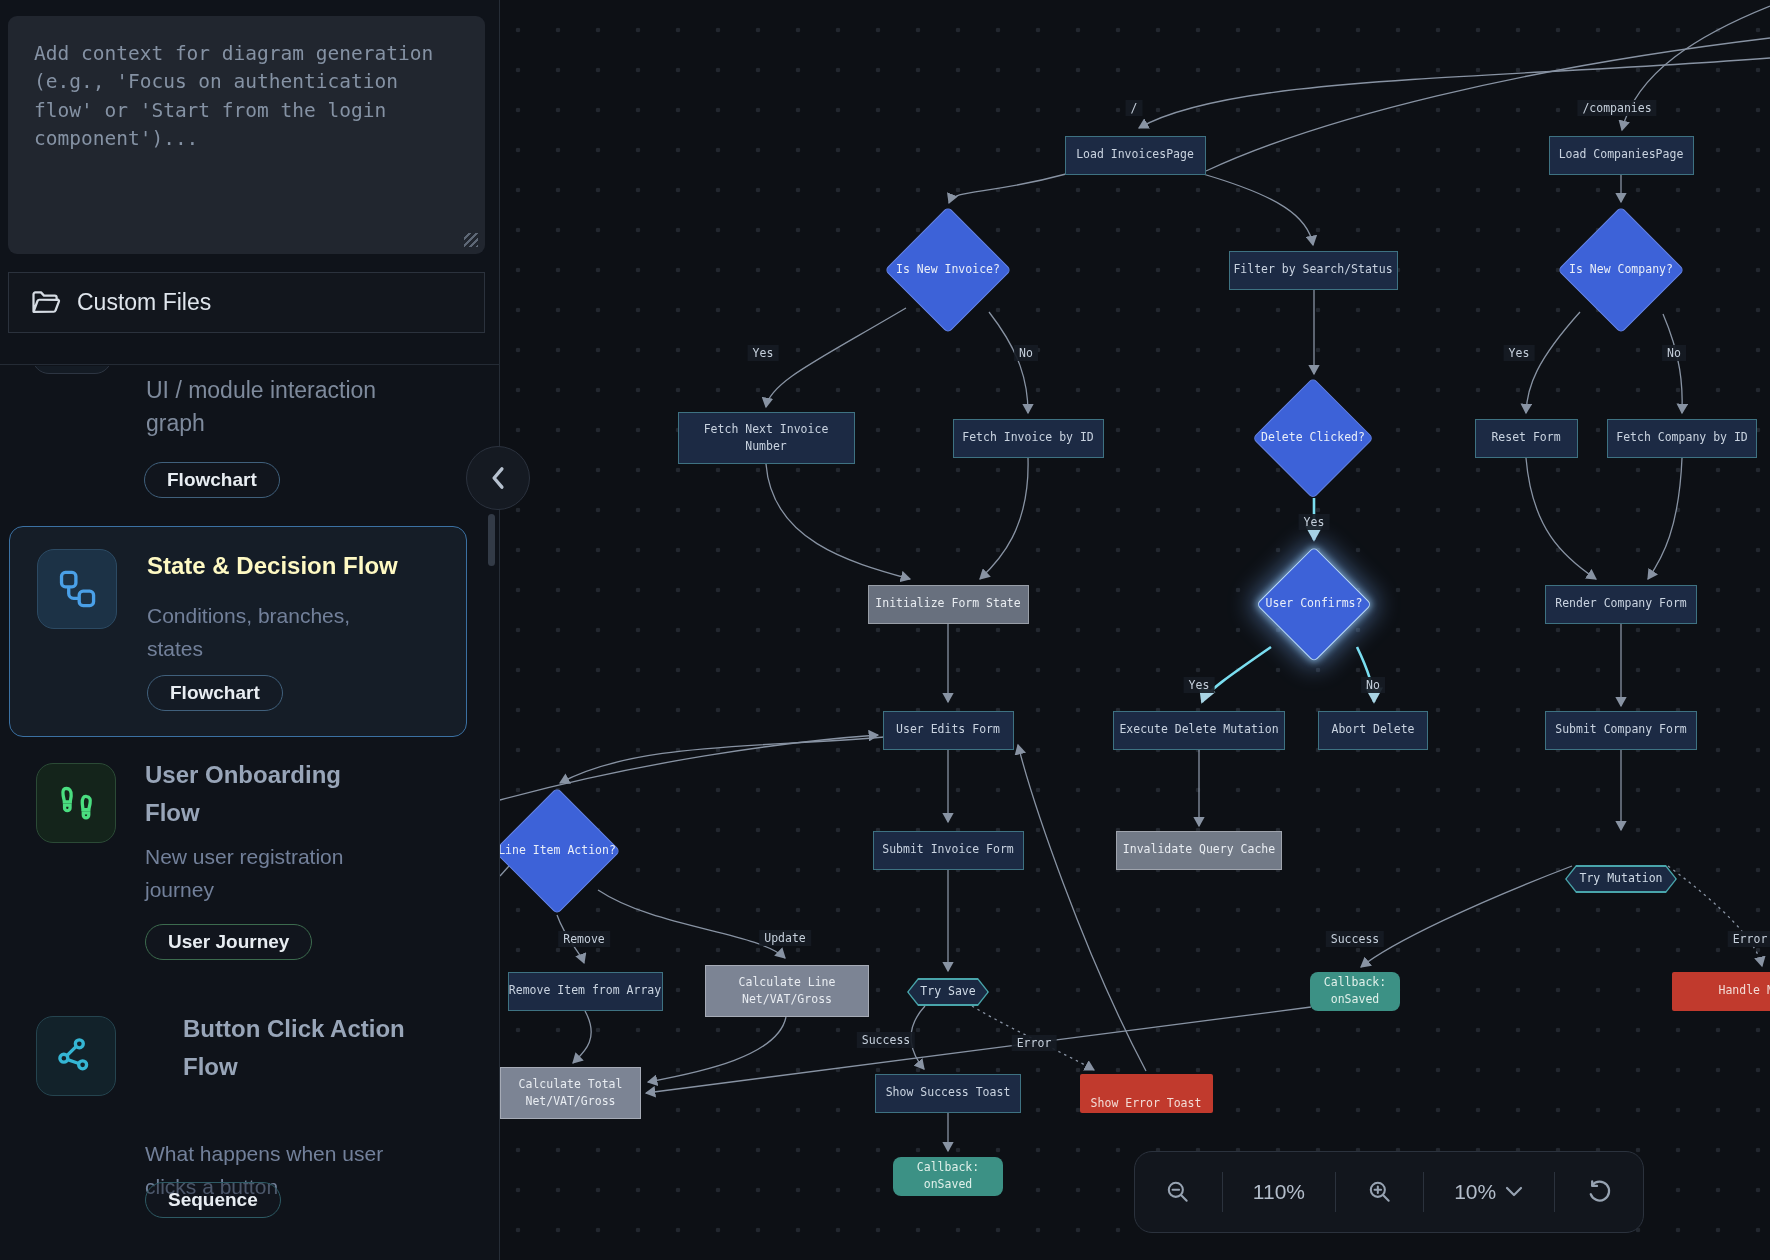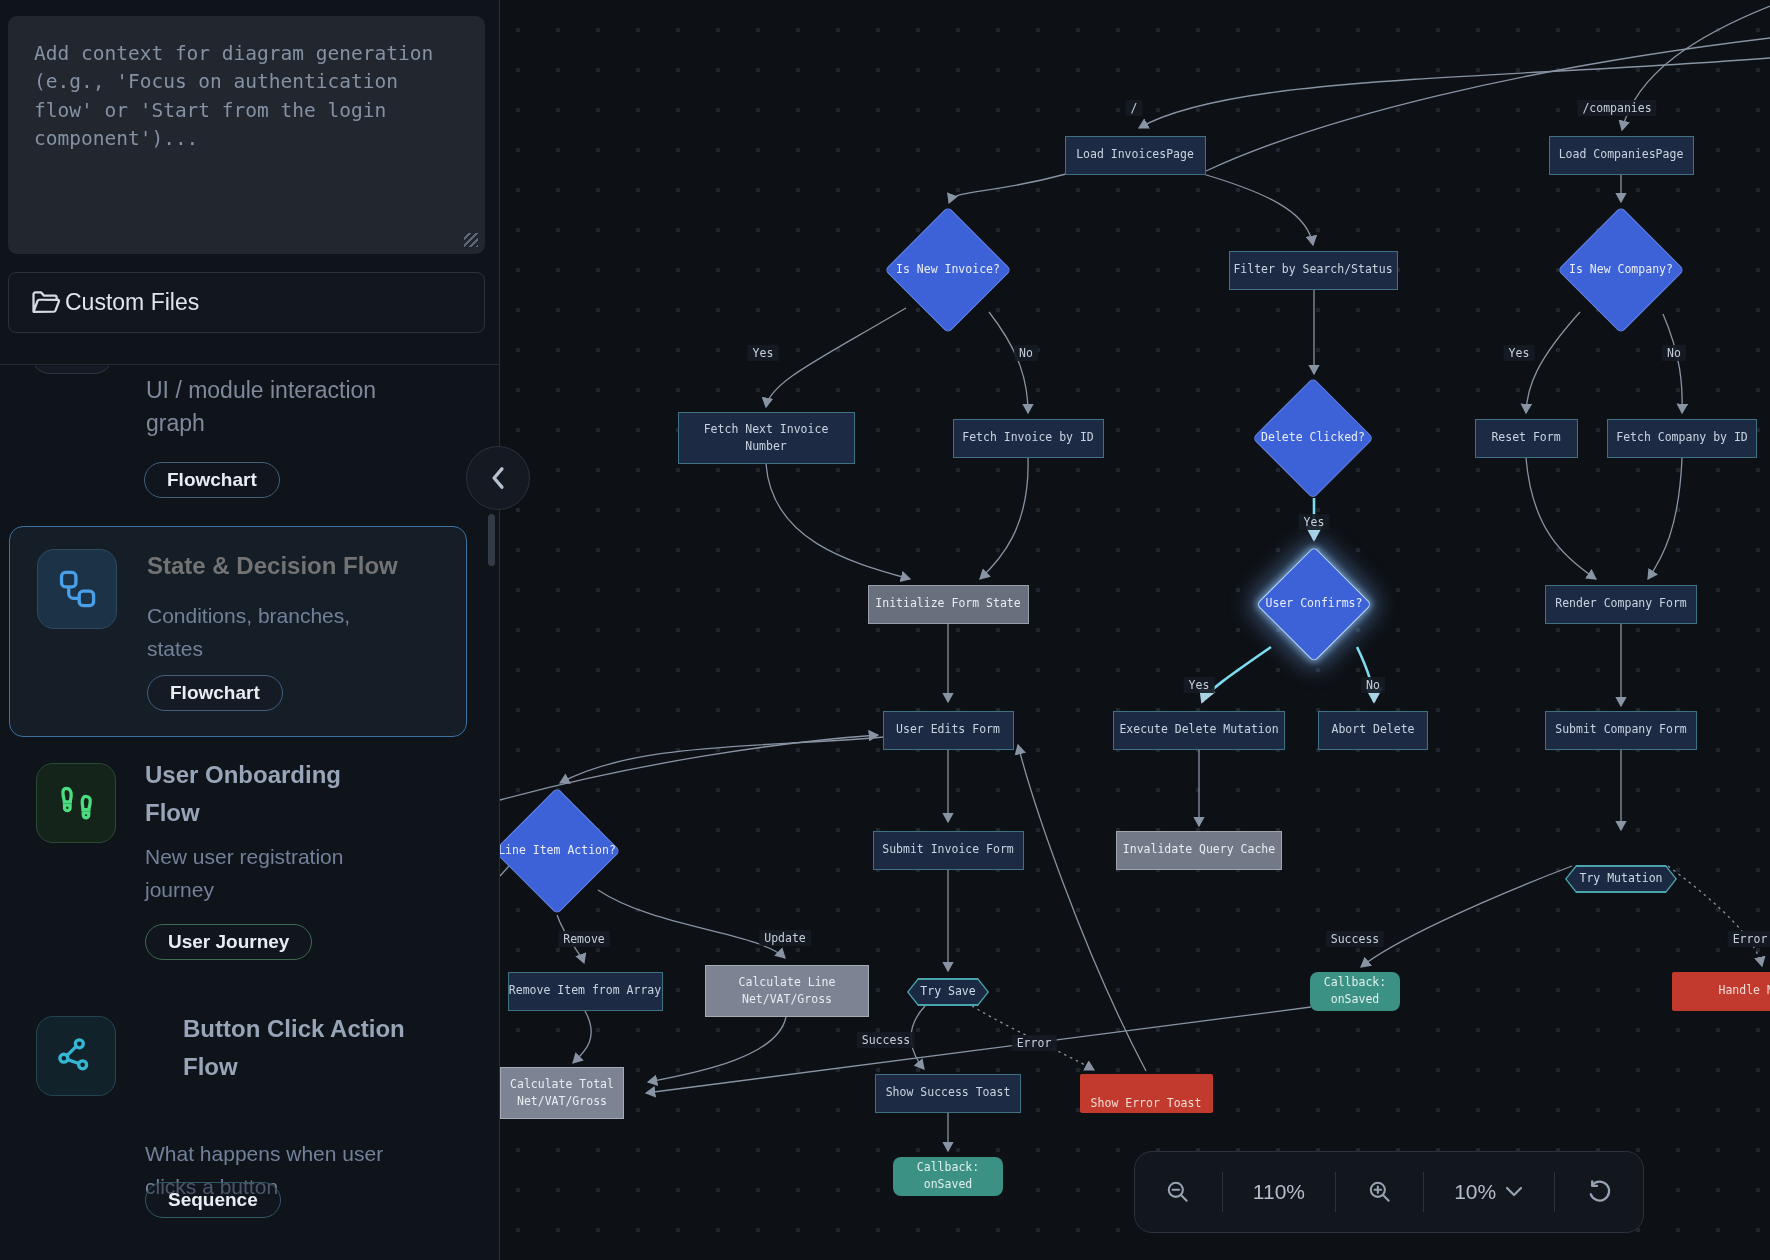--- a/index.html
+++ b/index.html
@@ -40,22 +40,22 @@
   
   #sidebar { position:absolute; left:0; top:0; width:500px; height:1260px;
     background:#0f131a; border-right:1px solid #262d37; z-index:10; }
   #context-box { position:absolute; left:8px; top:16px; width:477px; height:238px;
     background:#21262f; border-radius:9px; padding:24px 26px;
     font-family:"DejaVu Sans Mono", monospace; font-size:19.5px; line-height:1.46;
     color:#8592a4; white-space:pre-wrap; }
   #resize-handle { position:absolute; right:7px; bottom:7px; width:14px; height:14px;
     background:repeating-linear-gradient(135deg, transparent 0 3px, #6d7888 3px 5px); opacity:.8; }
   #custom-files { position:absolute; left:8px; top:272px; width:477px; height:61px;
-    background:#12161d; border:1px solid #2b323d; border-radius:8px;
-    display:flex; align-items:center; gap:4px; padding:0 22px;
+    background:#12161d; border:1px solid #2b323d; border-radius:0;
+    display:flex; align-items:center; gap:16px; padding:0 22px;
     color:#dfe5ec; font-size:23px; }
   #list-divider { position:absolute; left:0; top:364px; width:500px; height:1px; background:#242b35; }
   #template-list { position:absolute; left:0; top:366px; width:565px; bottom:0; overflow:hidden; }
 
   .tl-abs { position:absolute; }
   .icon-box { width:80px; height:80px; border-radius:17px; display:flex;
     align-items:center; justify-content:center; }
   .t-title { font-size:24px; font-weight:bold; color:#98a5b8; line-height:38px; }
   .t-sub { font-size:21px; color:#72809a; line-height:33px; }
   .t-badge { display:inline-block; border:1.5px solid #40607c; border-radius:20px;
@@ -161,21 +161,21 @@
         <div class="node decision" style="left: 495px; top: 789px; width: 124px; height: 124px;"><span class="nlabel">Line Item Action?</span></div>
         <div class="node proc" style="left: 872.5px; top: 830.5px; width: 151px; height: 39px;"><span class="nlabel">Submit Invoice Form</span></div>
         <div class="node gray" style="left: 1116px; top: 830.5px; width: 166px; height: 39px; --nbg: #727a87;"><span class="nlabel">Invalidate Query Cache</span></div>
         <div class="node hex" style="left: 1565px; top: 837px; width: 112px; height: 28px; margin-top: 28px;"><span class="nlabel">Try Mutation</span></div>
         <div class="node proc" style="left: 507.5px; top: 971.5px; width: 155px; height: 39px;"><span class="nlabel">Remove Item from Array</span></div>
         <div class="node gray" style="left: 705px; top: 965px; width: 164px; height: 52px; --nbg: #7c8494;"><span class="nlabel">Calculate Line
 Net/VAT/Gross</span></div>
         <div class="node hex" style="left: 907px; top: 978px; width: 82px; height: 28px;"><span class="nlabel">Try Save</span></div>
         <div class="node teal" style="left: 1310px; top: 971.5px; width: 90px; height: 39px;"><span class="nlabel">Callback: onSaved</span></div>
         <div class="node red" style="left: 1672px; top: 971.5px; width: 176px; height: 39px;"><span class="nlabel">Handle Mutat</span></div>
-        <div class="node gray" style="left: 500px; top: 1067px; width: 124px; height: 52px; --nbg: #7c8494;"><span class="nlabel">Calculate Total
+        <div class="node gray" style="left: 500px; top: 1067px; width: 141px; height: 52px; --nbg: #7c8494;"><span class="nlabel">Calculate Total
 Net/VAT/Gross</span></div>
         <div class="node proc" style="left: 875px; top: 1073.5px; width: 146px; height: 39px;"><span class="nlabel">Show Success Toast</span></div>
         <div class="node red" style="left: 1079.5px; top: 1073.5px; width: 133px; height: 39px; align-items: flex-end;"><span class="nlabel">Show Error Toast</span></div>
         <div class="node teal" style="left: 893px; top: 1156.5px; width: 110px; height: 39px;"><span class="nlabel">Callback: onSaved</span></div>
       </div>
     <div id="chips-layer">
         <div class="chip" style="left: 1134px; top: 108px;">/</div>
         <div class="chip" style="left: 1617px; top: 108px;">/companies</div>
         <div class="chip" style="left: 763px; top: 353px;">Yes</div>
         <div class="chip" style="left: 1026px; top: 353px;">No</div>
@@ -219,21 +219,21 @@
       </div>
 
       <div id="card-selected">
         <div class="icon-box tl-abs" style="left:27px; top:22px; background:#1c3246; border:1px solid #2c4a63;">
           <svg class="icon" width="42" height="42" viewBox="0 0 38 38">
             <rect x="5" y="4" width="13" height="13" rx="3.5" fill="none" stroke="#4aa0e8" stroke-width="3"></rect>
             <rect x="21" y="21" width="13" height="13" rx="3.5" fill="none" stroke="#4aa0e8" stroke-width="3"></rect>
             <path d="M11.5 17 V 23 a4.5 4.5 0 0 0 4.5 4.5 H 21" fill="none" stroke="#4aa0e8" stroke-width="3"></path>
           </svg>
         </div>
-        <div class="t-title tl-abs" style="left:137px; top:20px; color:#737373;">State &amp; Decision Flow</div>
+        <div class="t-title tl-abs" style="left:137px; top:20px; color:#fef9c3;">State &amp; Decision Flow</div>
         <div class="t-sub tl-abs" style="left:137px; top:72px;">
           <div>Conditions, branches,</div>
           <div>states</div>
         </div>
         <div class="t-badge tl-abs" style="left:137px; top:148px;">Flowchart</div>
       </div>
 
       <div class="tl-abs" style="left:0; top:390px; width:500px; height:230px;">
         <div class="icon-box tl-abs" style="left:36px; top:7px; background:#14241b; border:1.5px solid #2b4a36;">
           <svg class="icon" width="44" height="44" viewBox="0 0 40 40">

